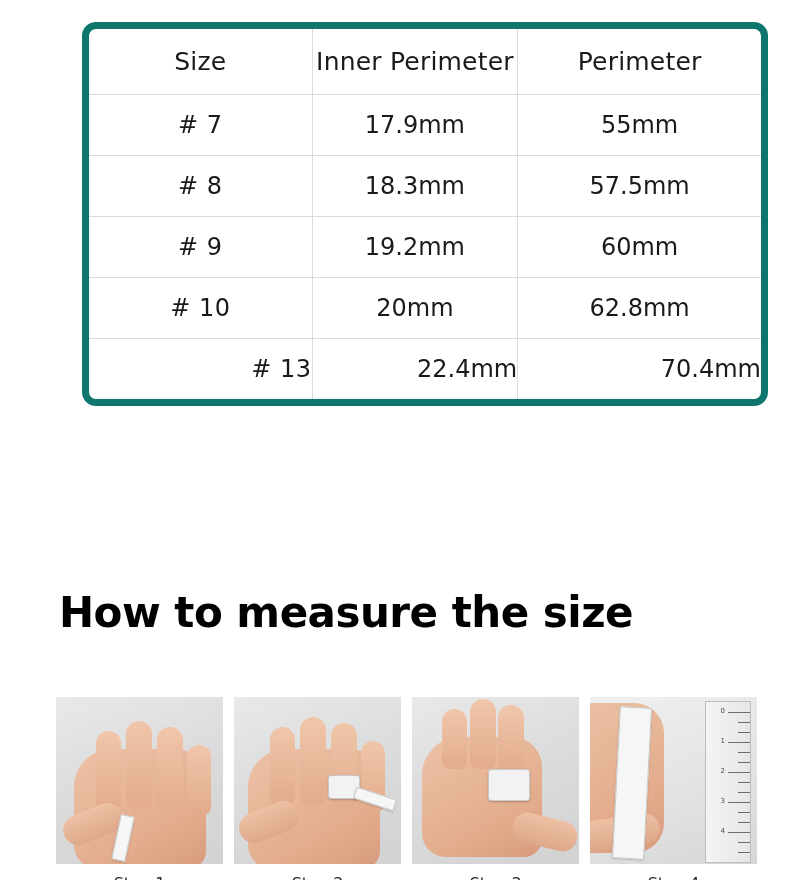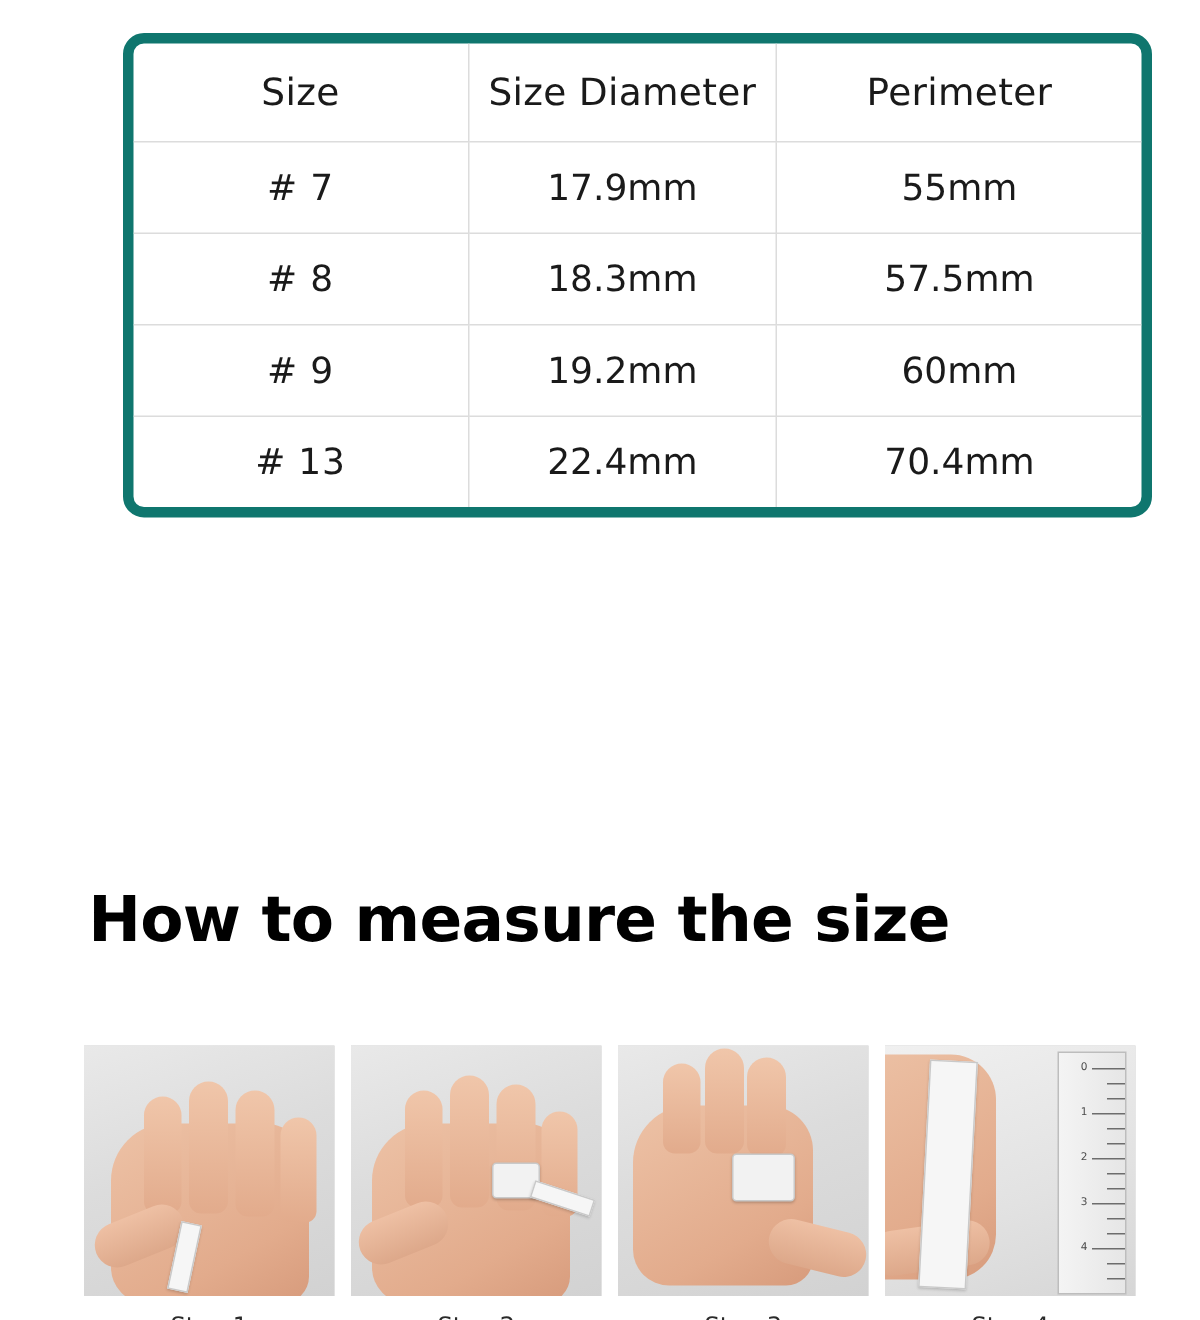--- a/index.html
+++ b/index.html
@@ -53,20 +53,21 @@
     padding: 0;
     height: 60px;
     vertical-align: middle;
   }
   table.size-table tr th:last-child,
   table.size-table tr td:last-child {
     border-right: none;
   }
   table.size-table tr:last-child td {
     border-bottom: none;
+    text-align: right;
   }
   table.size-table thead th {
     font-size: 25px;
     height: 65px;
     letter-spacing: 0.2px;
   }
   table.size-table tbody td {
     font-size: 24px;
   }
   table.size-table tbody td.size-cell {
@@ -198,39 +199,44 @@
   <div class="table-wrap">
     <table class="size-table">
       <colgroup>
         <col class="c1">
           <col class="c2">
           <col class="c3">
       </colgroup>
       <thead>
         <tr>
           <th>Size</th>
-          <th>Size Diameter</th>
+          <th>Inner Perimeter</th>
           <th>Perimeter</th>
         </tr>
       </thead>
       <tbody>
         <tr>
           <td class="size-cell"># 7</td>
           <td>17.9mm</td>
           <td>55mm</td>
         </tr>
         <tr>
           <td class="size-cell"># 8</td>
           <td>18.3mm</td>
           <td>57.5mm</td>
         </tr>
         <tr>
           <td class="size-cell"># 9</td>
           <td>19.2mm</td>
           <td>60mm</td>
+        </tr>
+        <tr>
+          <td class="size-cell"># 10</td>
+          <td>20mm</td>
+          <td>62.8mm</td>
         </tr>
         <tr>
           <td class="size-cell"># 13</td>
           <td>22.4mm</td>
           <td>70.4mm</td>
         </tr>
       </tbody>
     </table>
   </div>
 

